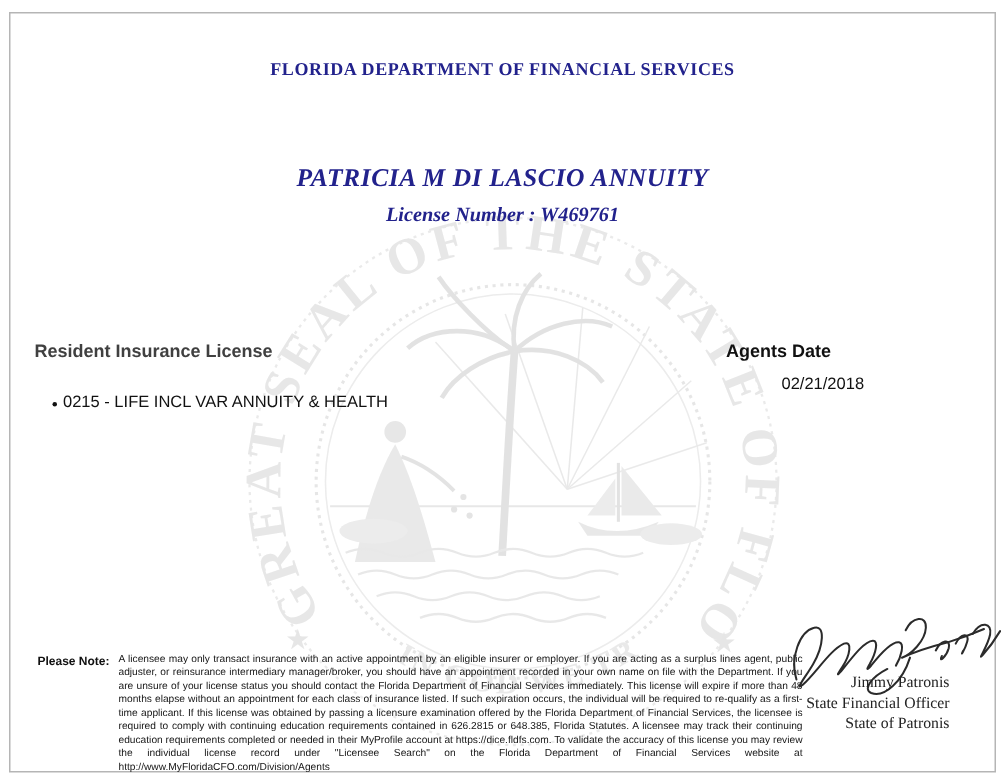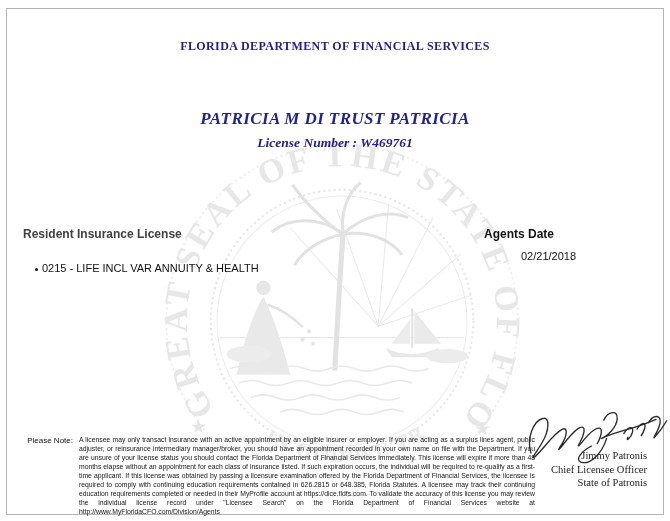--- a/index.html
+++ b/index.html
@@ -26,27 +26,27 @@
   .lic-classes{position:absolute;left:16px;top:241px;font-size:11px;color:#111;
                list-style:none;margin:12px;padding:0;}
   .lic-classes li{display:flex;align-items:center;}
   .dot{display:inline-block;width:3px;height:3px;border-radius:50%;
        background:#111;margin-right:4px;margin-top:3px;}
   .issue-label{position:absolute;left:477px;top:218px;font-weight:bold;
                font-size:12px;color:#111;}
   .issue-date{position:absolute;left:498px;top:241px;font-size:11px;color:#111;padding-left:16px;}
   
   .note-label{position:absolute;left:8px;top:427px;width:58px;text-align:right;
-              font-weight:normal;font-size:8px;color:#111;}
+              font-weight:bold;font-size:8px;color:#111;}
   .note-text{position:absolute;left:72px;top:426px;width:456px;
              font-size:6.8px;line-height:9px;text-align:justify;color:#151515;}
   
   .sig-script{position:absolute;left:516px;top:400px;width:146px;height:58px;
               transform:rotate(-3deg);}
-  .sig-block{position:absolute;right:16px;top:440px;text-align:right;
+  .sig-block{position:absolute;right:30px;top:440px;text-align:right;
              font-family:"Liberation Serif",serif;font-size:10.5px;
              line-height:13.5px;color:#222;}
 </style>
 </head>
 <body>
 
 <div class="page">
 
   <svg class="seal" viewBox="0 0 360 360" aria-hidden="true">
     <defs>
@@ -105,21 +105,21 @@
       <path d="M72,226 q12,-5 24,0 t24,0 t24,0 t24,0 t24,0 t24,0 t24,0 t24,0"></path>
       <path d="M80,240 q12,-5 24,0 t24,0 t24,0 t24,0 t24,0 t24,0 t24,0"></path>
       <path d="M92,254 q12,-5 24,0 t24,0 t24,0 t24,0 t24,0 t24,0"></path>
       <path d="M120,268 q12,-5 24,0 t24,0 t24,0 t24,0 t24,0"></path>
     </g>
     <ellipse cx="90" cy="212" rx="22" ry="8" fill="#e9e9e9"></ellipse>
     <ellipse cx="282" cy="214" rx="20" ry="7" fill="#e9e9e9"></ellipse>
   </svg>
 
   <div class="doc-title">FLORIDA DEPARTMENT OF FINANCIAL SERVICES</div>
-  <div class="licensee-name">PATRICIA M DI TRUST PATRICIA</div>
+  <div class="licensee-name">PATRICIA M DI LASCIO ANNUITY</div>
   <div class="license-number">License Number : W469761</div>
 
   <div class="lic-type">Resident Insurance License</div>
   <ul class="lic-classes">
     <li>
       <span class="dot"></span>
       <span>0215 - LIFE INCL VAR ANNUITY &amp; HEALTH</span>
     </li>
   </ul>
   <div class="issue-label">Agents Date</div>
@@ -133,17 +133,17 @@
       <path d="M7,42 C3,27 11,9 21,7 C29,5 27,20 19,32 C13,41 5,50 11,46 C21,38 31,23 41,19 C47,17 45,27 39,35 C36,39 34,42 38,38 C46,29 55,18 61,18 C65,18 63,26 58,34 C56,37 55,39 59,35 C66,27 74,19 79,20 C83,21 80,30 76,36"></path>
       <path d="M84,12 C89,3 99,2 98,11 C97,20 87,29 80,31 C90,27 102,24 112,22 C120,20 130,17 138,14"></path>
       <path d="M86,31 C80,47 67,58 58,54 C52,51 59,43 70,38"></path>
       <path d="M104,27 C108,20 115,19 113,26 C111,32 105,36 108,31"></path>
       <path d="M118,23 C122,16 128,16 126,22 C124,28 120,33 123,28"></path>
       <path d="M130,17 C136,8 144,10 142,18 C140,26 132,36 136,32 C142,26 147,19 149,16"></path>
     </g>
   </svg>
   <div class="sig-block">
     <div>Jimmy Patronis</div>
-    <div>Chief Licensee Officer</div>
+    <div>State Financial Officer</div>
     <div>State of Patronis</div>
   </div>
 
 </div>
 
 </body></html>

